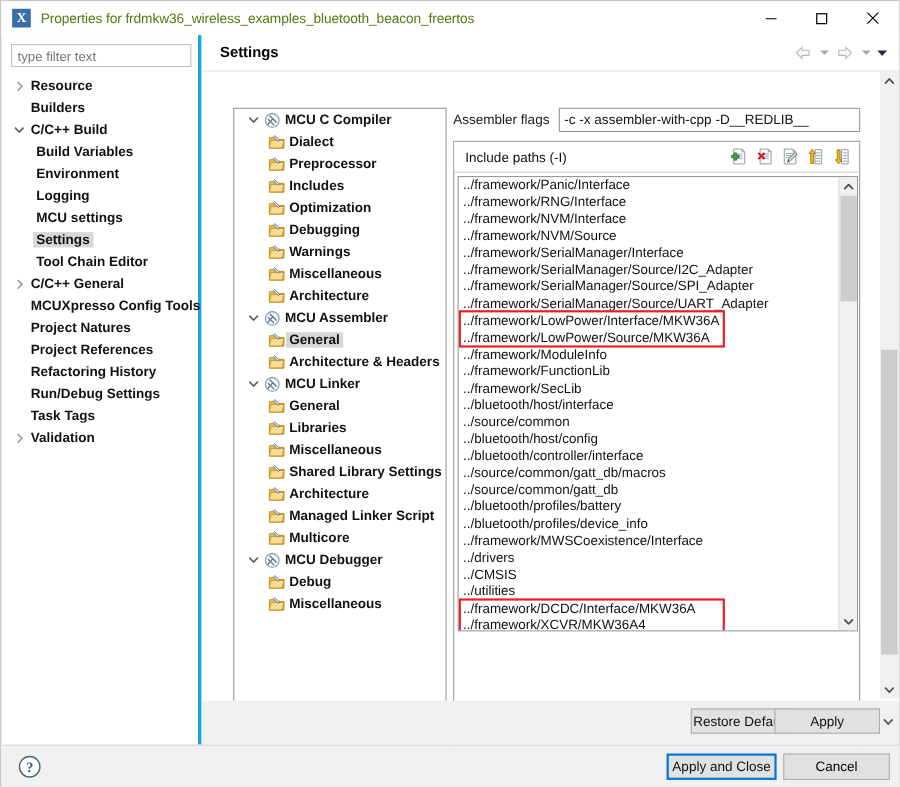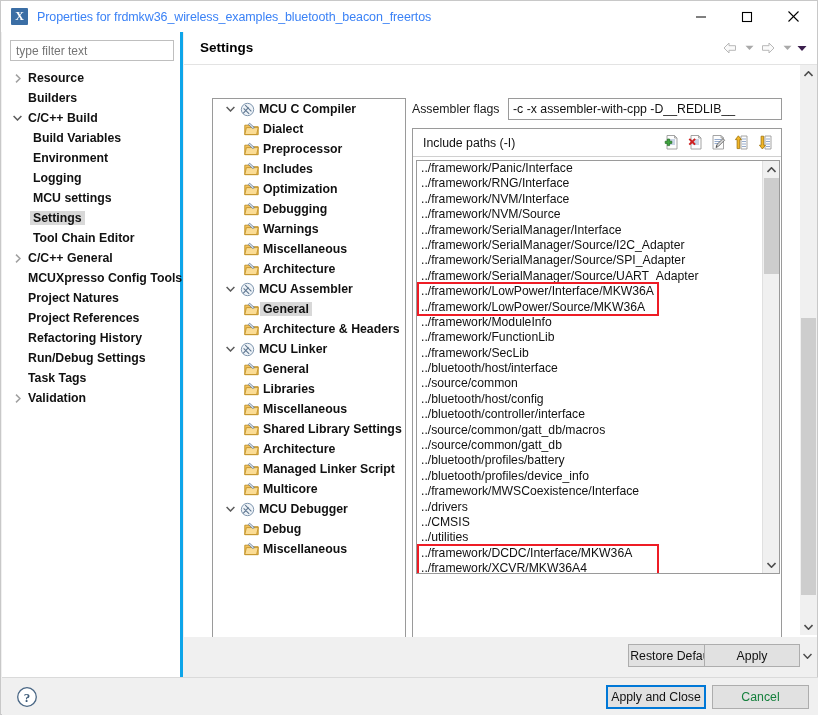--- a/index.html
+++ b/index.html
@@ -28,21 +28,21 @@
   #app-icon {
     width: 17px; height: 17px; margin-left: 10px; margin-right: 9px;
     background: #3b6ea5;
     color: #ffffff;
     font-size: 12px; font-weight: bold;
     display: flex; align-items: center; justify-content: center;
     font-family: "Liberation Serif", serif;
     border-radius: 1px;
   }
   #title-text {
-    font-size: 12.5px; color: #3b82f6; white-space: nowrap;
+    font-size: 12.5px; color: #4d7c0f; white-space: nowrap;
     letter-spacing: -0.1px;
   }
   .wbtn {
     position: absolute; top: 0; height: 31px; width: 46px;
     display: flex; align-items: center; justify-content: center;
     color: #000; font-size: 13px;
   }
   #btn-min { right: 93px; }
   #btn-max { right: 47px; }
   #btn-close { right: 1px; }
@@ -226,21 +226,21 @@
   #help-icon { position: absolute; left: 14px; top: 8px; }
   #btn-applyclose {
     position: absolute; left: 604px; top: 7px; width: 100px; height: 24px;
     background: #e1e1e1; border: 2px solid #0078d7;
     font-size: 12.3px; color: #111;
     display: flex; align-items: center; justify-content: center;
   }
   #btn-cancel {
     position: absolute; left: 710px; top: 7px; width: 97px; height: 24px;
     background: #e1e1e1; border: 1px solid #adadad;
-    font-size: 12.3px; color: #15803d;
+    font-size: 12.3px; color: #000000;
     display: flex; align-items: center; justify-content: center;
   }
 </style>
 </head>
 <body>
 
 <div id="window">
 
   <div id="titlebar">
     <div id="app-icon">X</div>

